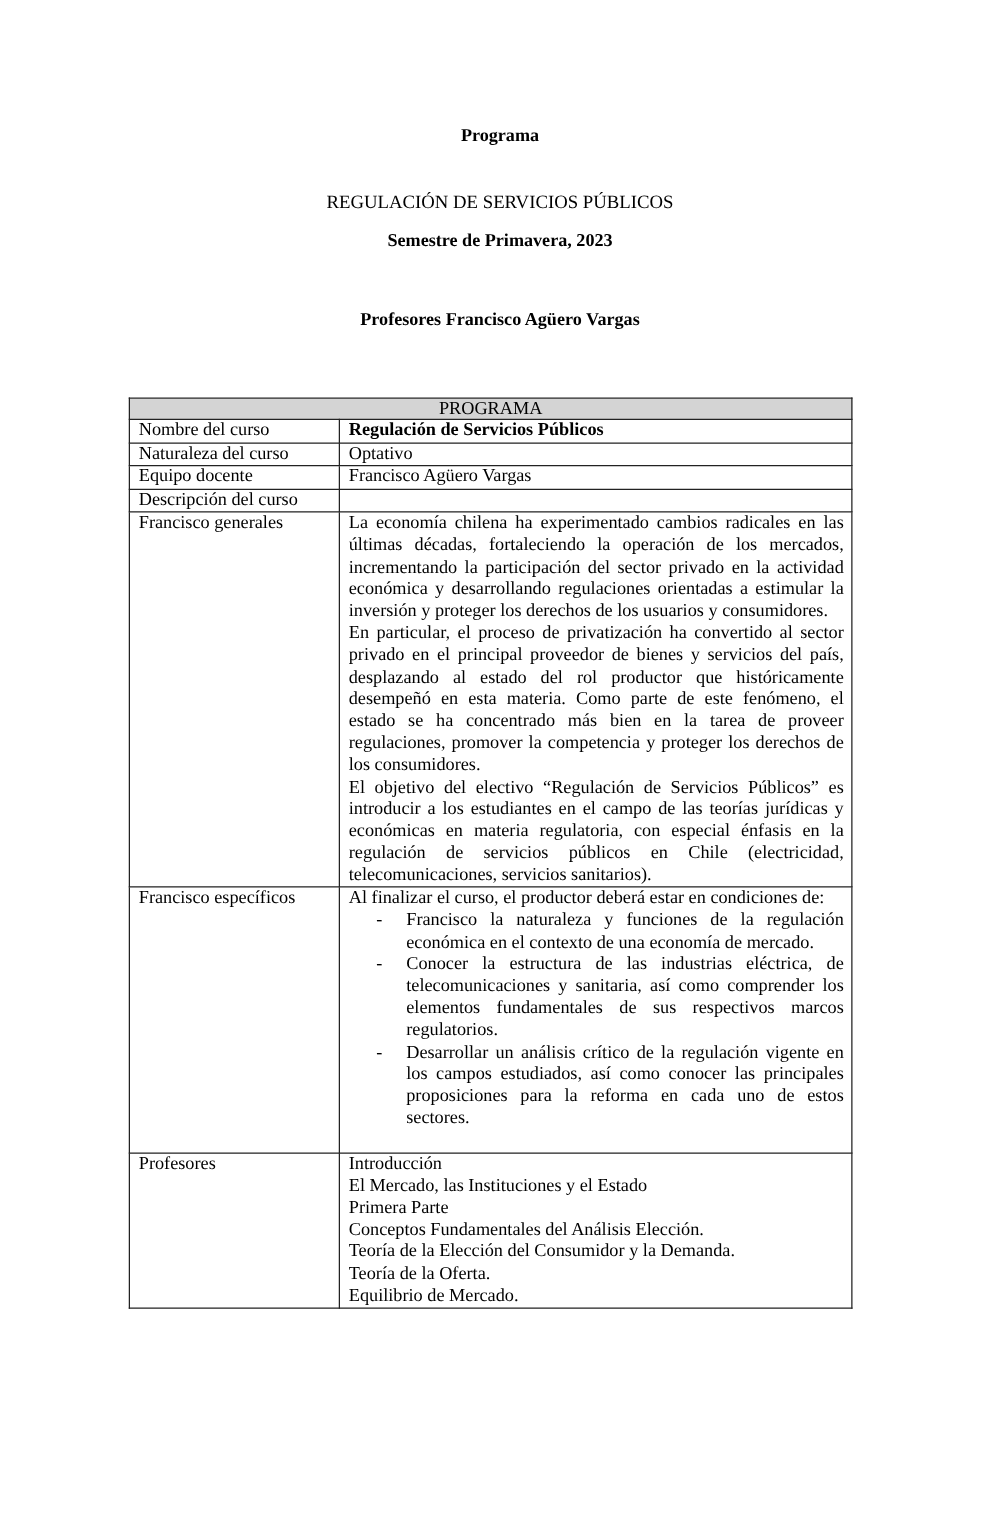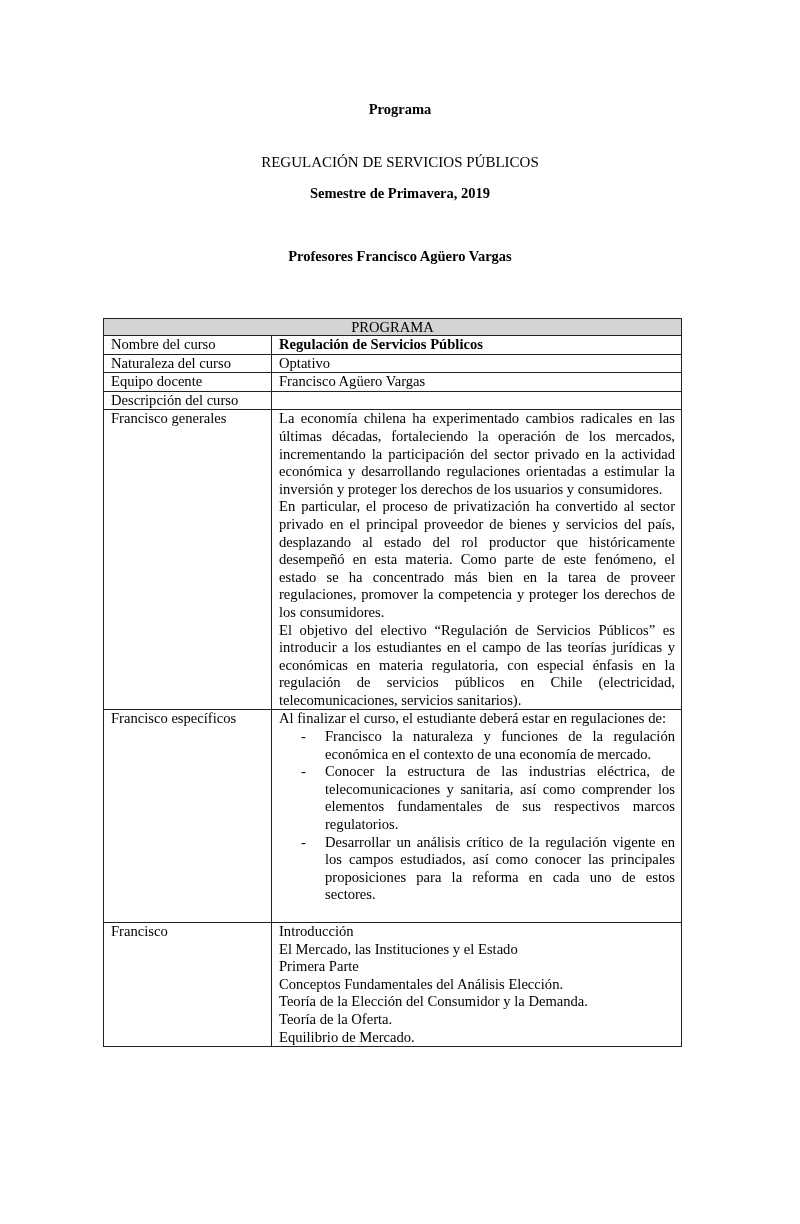--- a/index.html
+++ b/index.html
@@ -36,21 +36,21 @@
   ul.dashlist li { position: relative; padding-left: 46px; text-align: justify; }
   ul.dashlist li .dash { position: absolute; left: 22px; top: 0; }
   .spacer { height: 18px; }
   .content-line { display: block; }
 </style>
 </head>
 <body>
 
 <div class="title" style="top:101px;">Programa</div>
 <div class="subtitle-caps" style="top:154px;">REGULACIÓN DE SERVICIOS PÚBLICOS</div>
-<div class="title" style="top:185px;">Semestre de Primavera, 2019</div>
+<div class="title" style="top:185px;">Semestre de Primavera, 2023</div>
 <div class="title" style="top:248px;">Profesores Francisco Agüero Vargas</div>
 
 <table class="prog">
   <tbody>
       <tr>
     <td class="head" colspan="2">PROGRAMA</td>
   </tr>
   <tr>
     <td class="label">Nombre del curso</td>
     <td class="bold">Regulación de Servicios Públicos</td>
@@ -71,40 +71,40 @@
     <td class="label">Francisco generales</td>
     <td class="just">
       <div>La economía chilena ha experimentado cambios radicales en las últimas décadas, fortaleciendo la operación de los mercados, incrementando la participación del sector privado en la actividad económica y desarrollando regulaciones orientadas a estimular la inversión y proteger los derechos de los usuarios y consumidores.</div>
       <div>En particular, el proceso de privatización ha convertido al sector privado en el principal proveedor de bienes y servicios del país, desplazando al estado del rol productor que históricamente desempeñó en esta materia. Como parte de este fenómeno, el estado se ha concentrado más bien en la tarea de proveer regulaciones, promover la competencia y proteger los derechos de los consumidores.</div>
       <div>El objetivo del electivo “Regulación de Servicios Públicos” es introducir a los estudiantes en el campo de las teorías jurídicas y económicas en materia regulatoria, con especial énfasis en la regulación de servicios públicos en Chile (electricidad, telecomunicaciones, servicios sanitarios).</div>
     </td>
   </tr>
   <tr>
     <td class="label">Francisco específicos</td>
     <td>
-      <div>Al finalizar el curso, el estudiante deberá estar en regulaciones de:</div>
+      <div>Al finalizar el curso, el productor deberá estar en condiciones de:</div>
       <ul class="dashlist">
         <li>
           <span class="dash">-</span>
           <span>Francisco la naturaleza y funciones de la regulación económica en el contexto de una economía de mercado.</span>
         </li>
         <li>
           <span class="dash">-</span>
           <span>Conocer la estructura de las industrias eléctrica, de telecomunicaciones y sanitaria, así como comprender los elementos fundamentales de sus respectivos marcos regulatorios.</span>
         </li>
         <li>
           <span class="dash">-</span>
           <span>Desarrollar un análisis crítico de la regulación vigente en los campos estudiados, así como conocer las principales proposiciones para la reforma en cada uno de estos sectores.</span>
         </li>
       </ul>
       <div class="spacer"></div>
     </td>
   </tr>
   <tr>
-    <td class="label">Francisco</td>
+    <td class="label">Profesores</td>
     <td>
       <span class="content-line">Introducción</span>
       <span class="content-line">El Mercado, las Instituciones y el Estado</span>
       <span class="content-line">Primera Parte</span>
       <span class="content-line">Conceptos Fundamentales del Análisis Elección.</span>
       <span class="content-line">Teoría de la Elección del Consumidor y la Demanda.</span>
       <span class="content-line">Teoría de la Oferta.</span>
       <span class="content-line">Equilibrio de Mercado.</span>
     </td>
   </tr>

